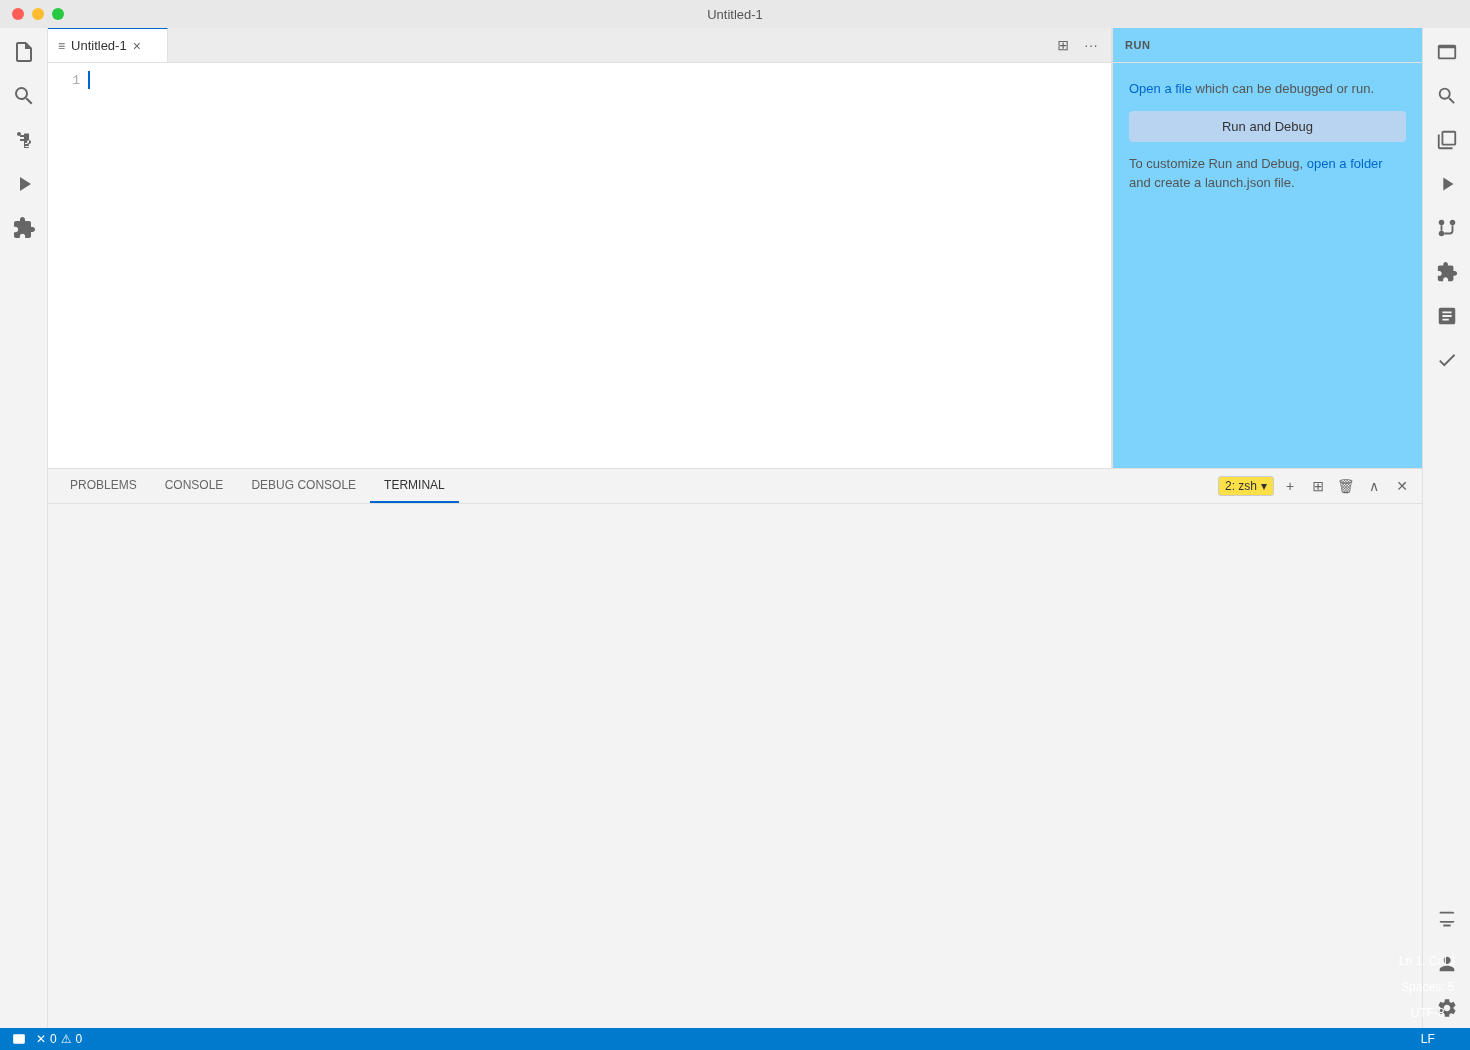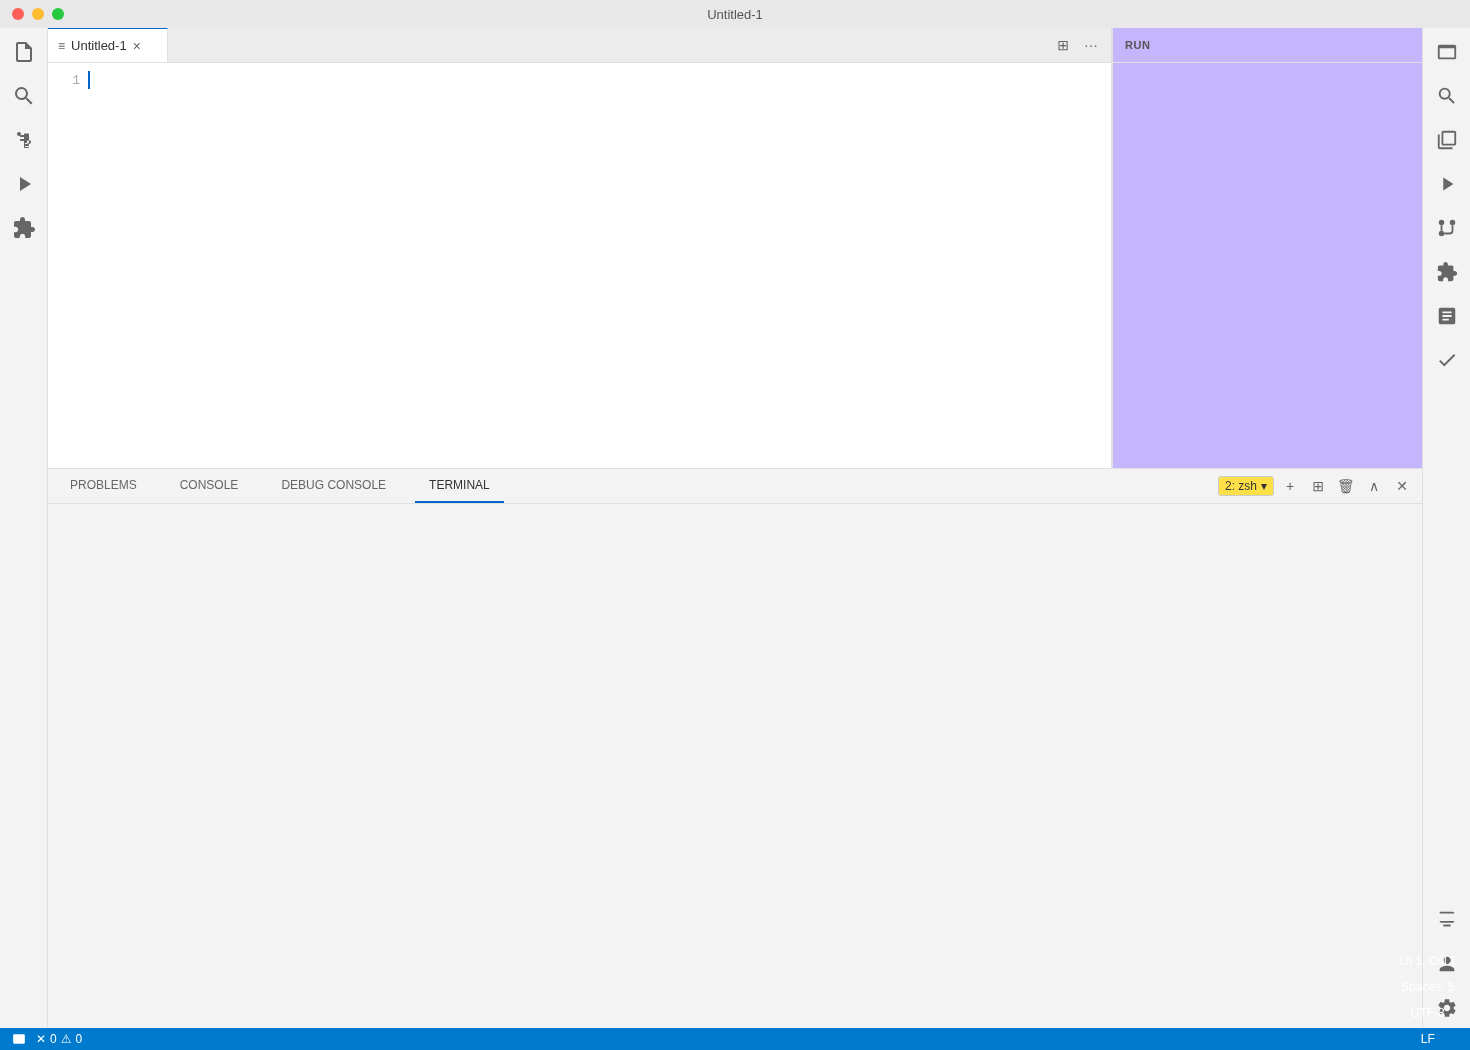--- a/index.html
+++ b/index.html
@@ -197,21 +197,21 @@
     .cursor-blink {
       width: 2px;
       height: 18px;
       background: #0066cc;
       display: inline-block;
     }
 
     
     .run-panel {
       width: 310px;
-      background: #c4b5fd;
+      background: #7dd3fc;
       border-left: 1px solid #e0e0e0;
       display: flex;
       flex-direction: column;
       flex-shrink: 0;
     }
     .run-panel-header {
       height: 35px;
       display: flex;
       align-items: center;
       padding: 0 12px;
@@ -268,21 +268,21 @@
       display: flex;
       flex-direction: column;
       flex-shrink: 0;
     }
     .panel-tabs {
       display: flex;
       align-items: center;
       height: 35px;
       border-bottom: 1px solid #e0e0e0;
       padding-left: 8px;
-      gap: 15px;
+      gap: 0;
     }
     .panel-tab {
       padding: 0 14px;
       height: 100%;
       display: flex;
       align-items: center;
       font-size: 12px;
       color: #666;
       cursor: pointer;
       border-bottom: 2px solid transparent;
@@ -474,20 +474,29 @@
               <div class="cursor-line">
                 <span class="cursor-blink"></span>
               </div>
             </div>
           </div>
         </div>
 
         <div class="run-panel">
           <div class="run-panel-header">
             <span>RUN</span>
+          </div>
+          <div class="run-panel-content">
+            <div class="run-panel-text">
+              <a>Open a file</a><span> which can be debugged or run.</span>
+            </div>
+            <button class="run-debug-btn">Run and Debug</button>
+            <div class="run-customize-text">
+              <span>To customize Run and Debug, </span><a>open a folder</a><span> and create a launch.json file.</span>
+            </div>
           </div>
         </div>
 
       </div>
 
       <div class="bottom-panel">
         <div class="panel-tabs">
           <div class="panel-tab">PROBLEMS</div>
           <div class="panel-tab">CONSOLE</div>
           <div class="panel-tab">DEBUG CONSOLE</div>

